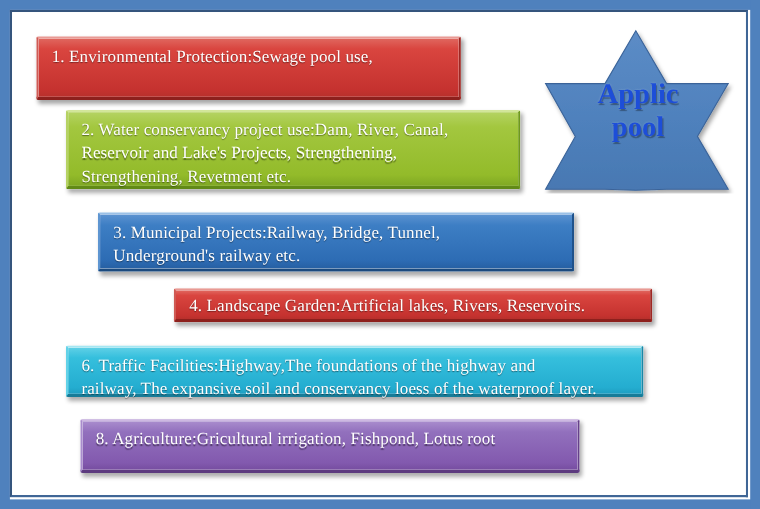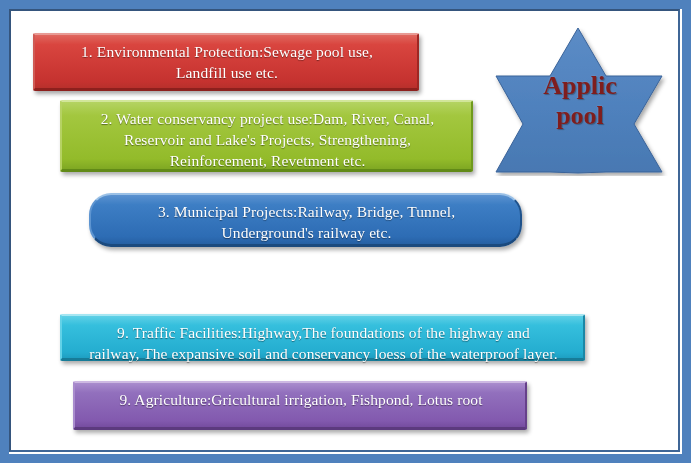--- a/index.html
+++ b/index.html
@@ -44,21 +44,20 @@
   .box {
     position: absolute;
     box-sizing: border-box;
     color: #ffffff;
     font-size: 15.5px;
     line-height: 21px;
     padding: 6px 10px 4px 12px;
     border-radius: 2px;
     text-shadow: 0 1px 1px rgba(0,0,0,0.45);
     letter-spacing: 0.1px;
-    text-align: center;
   }
   .box .txt { display: block; }
 
   
   .box-red {
     background: linear-gradient(180deg, #e0675f 0%, #d9453f 18%, #c5322f 88%, #b8302c 100%);
     border-top: 2px solid #e89a94;
     border-left: 2px solid #cf5a54;
     border-right: 2px solid #9e2723;
     border-bottom: 3px solid #8d201d;
@@ -74,21 +73,20 @@
     box-shadow: 2px 3px 4px rgba(0,0,0,0.33);
   }
   
   .box-blue {
     background: linear-gradient(180deg, #5b92d0 0%, #3d7ec4 20%, #2d6cb4 85%, #2660a3 100%);
     border-top: 2px solid #9ac0e6;
     border-left: 2px solid #5e95d1;
     border-right: 2px solid #1f528b;
     border-bottom: 3px solid #1b4a7e;
     box-shadow: 2px 3px 4px rgba(0,0,0,0.33);
-    border-radius: 22px;
   }
   
   .box-cyan {
     background: linear-gradient(180deg, #5fd0e6 0%, #35bfdd 22%, #24add0 86%, #1e9fc2 100%);
     border-top: 2px solid #a5e6f2;
     border-left: 2px solid #62d2e8;
     border-right: 2px solid #1a87a6;
     border-bottom: 3px solid #177c98;
     box-shadow: 2px 3px 4px rgba(0,0,0,0.33);
   }
@@ -112,21 +110,21 @@
   }
   #star-wrap svg { display: block; width: 176px; height: 150px; }
   .star-label {
     position: absolute;
     left: 0; top: 0;
     width: 176px; height: 150px;
     display: flex;
     flex-direction: column;
     align-items: center;
     justify-content: center;
-    color: #7f1d1d;
+    color: #1d4ed8;
     font-size: 26px;
     font-weight: bold;
     line-height: 30px;
     text-shadow: 1px 1px 1px rgba(0,0,0,0.35), 0 0 2px rgba(255,255,255,0.25);
     pointer-events: none;
   }
 </style>
 </head>
 <body>
 
@@ -134,42 +132,44 @@
 
   <div class="frame-edge frame-top"></div>
   <div class="frame-edge frame-bottom"></div>
   <div class="frame-edge frame-left"></div>
   <div class="frame-edge frame-right"></div>
   <div class="frame-inner-line"></div>
   <div class="frame-white"></div>
 
   <div class="box box-red" style="left:33px; top:33px; width:386px; height:58px;">
     <span class="txt">1. Environmental Protection:Sewage pool use,</span>
-    <span class="txt">Landfill use etc.</span>
   </div>
 
   <div class="box box-green" style="left:60px; top:100px; width:413px; height:72px;">
     <span class="txt">2. Water conservancy project use:Dam, River, Canal,</span>
     <span class="txt">Reservoir and Lake's Projects, Strengthening,</span>
-    <span class="txt">Reinforcement, Revetment etc.</span>
+    <span class="txt">Strengthening, Revetment etc.</span>
   </div>
 
   <div class="box box-blue" style="left:89px; top:193px; width:433px; height:54px;">
     <span class="txt">3. Municipal Projects:Railway, Bridge, Tunnel,</span>
     <span class="txt">Underground's railway etc.</span>
   </div>
 
+  <div class="box box-red" style="left:158px; top:262px; width:435px; height:31px; padding-top:4px;">
+    <span class="txt">4. Landscape Garden:Artificial lakes, Rivers, Reservoirs.</span>
+  </div>
 
   <div class="box box-cyan" style="left:60px; top:314px; width:525px; height:47px;">
-    <span class="txt">9. Traffic Facilities:Highway,The foundations of the highway and</span>
+    <span class="txt">6. Traffic Facilities:Highway,The foundations of the highway and</span>
     <span class="txt">railway, The expansive soil and conservancy loess of the waterproof layer.</span>
   </div>
 
   <div class="box box-purple" style="left:73px; top:381px; width:454px; height:49px;">
-    <span class="txt">9. Agriculture:Gricultural irrigation, Fishpond, Lotus root</span>
+    <span class="txt">8. Agriculture:Gricultural irrigation, Fishpond, Lotus root</span>
   </div>
 
   <div id="star-wrap">
     <svg viewBox="0 0 176 150" xmlns="http://www.w3.org/2000/svg">
       <defs>
         <linearGradient id="starGrad" x1="0" y1="0" x2="0" y2="1">
           <stop offset="0%" stop-color="#5c8cc6"></stop>
           <stop offset="55%" stop-color="#4f81bd"></stop>
           <stop offset="100%" stop-color="#4878b2"></stop>
         </linearGradient>

